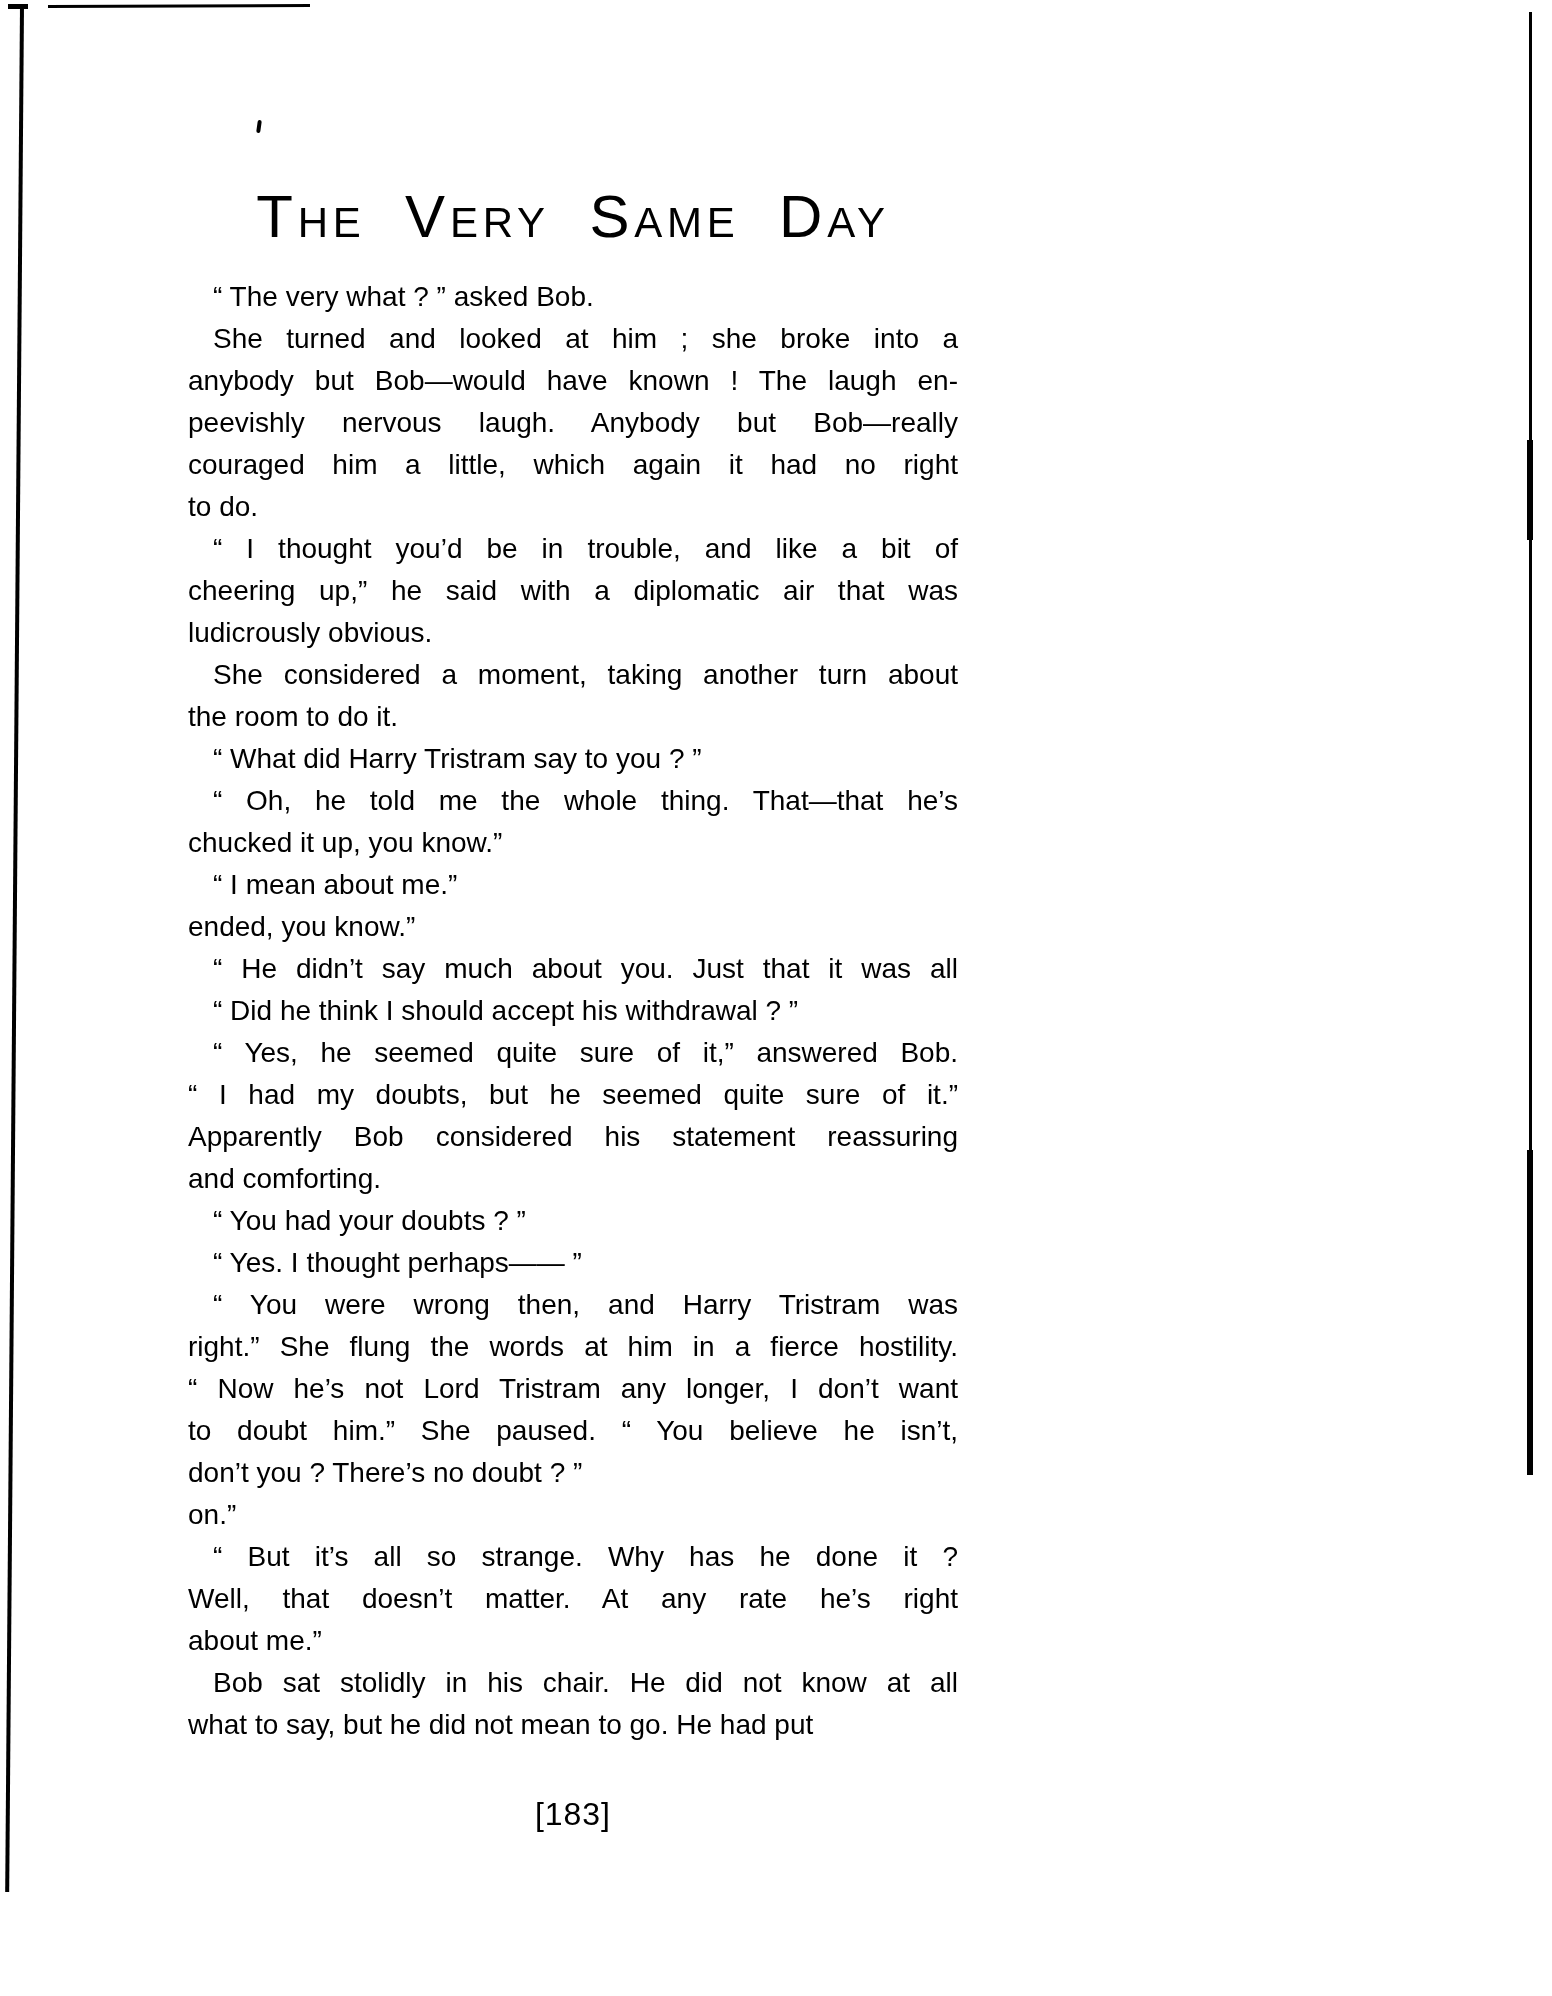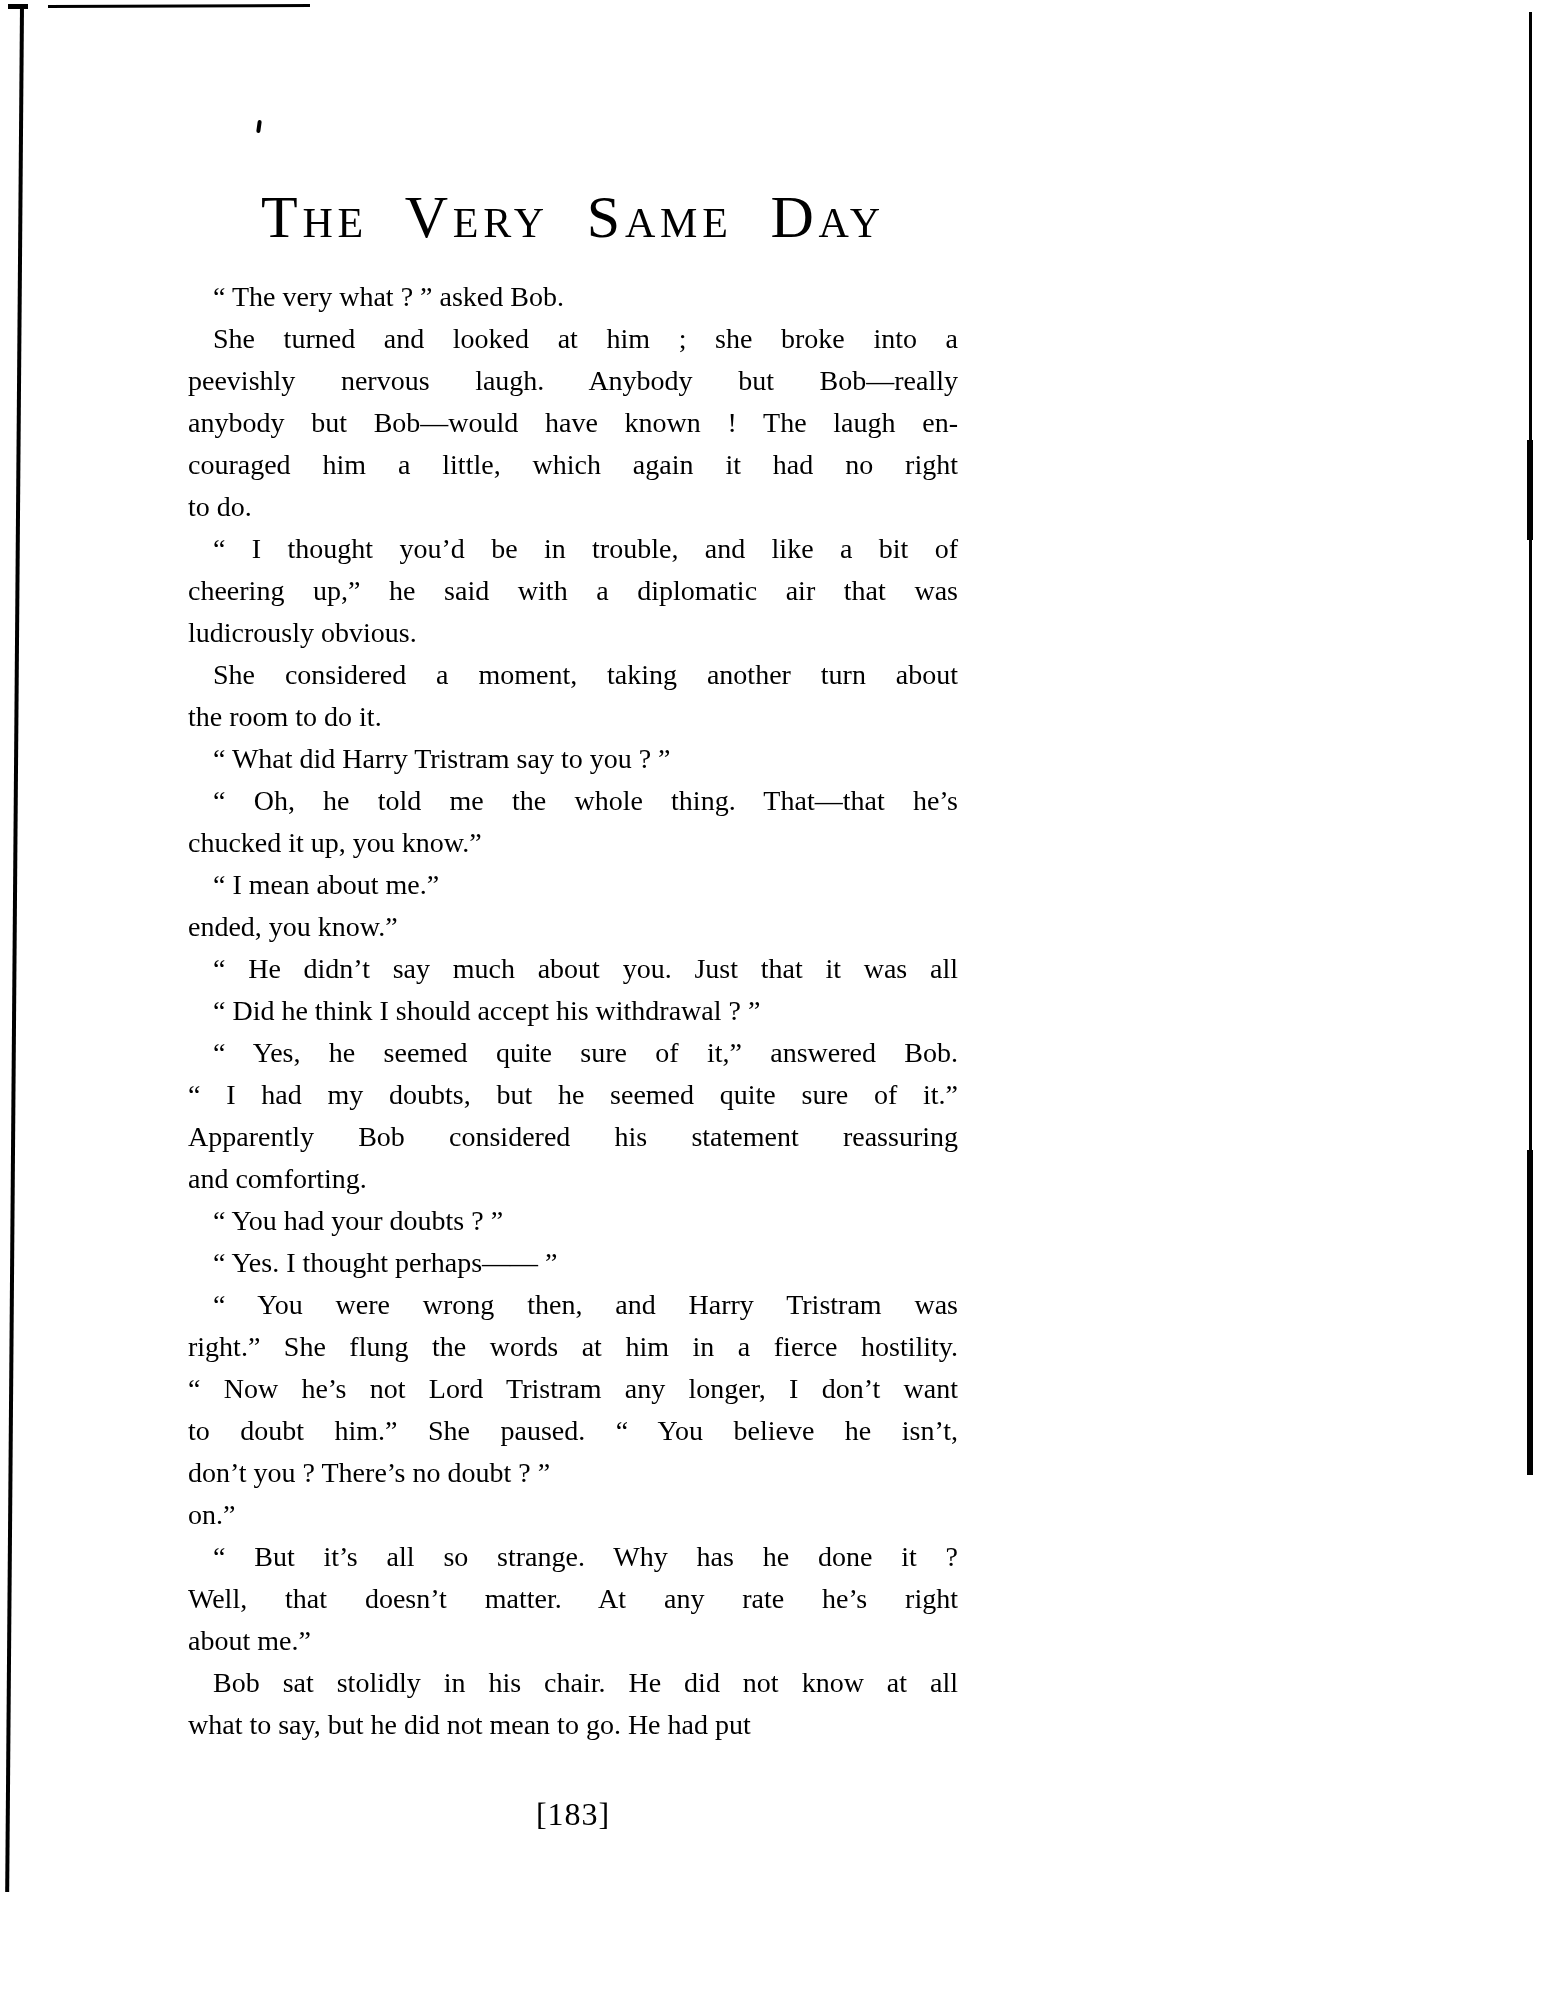--- a/index.html
+++ b/index.html
@@ -6,21 +6,21 @@
     margin: 0;
     padding: 0;
     background: #e8e8e8;
   }
   .page {
     position: relative;
     width: 1552px;
     height: 1996px;
     background: #ffffff;
     overflow: hidden;
-    font-family: Liberation Serif, serif;
+    font-family: Liberation Sans, sans-serif;
     color: #000;
   }
 
   
   .chapter-title {
     position: absolute;
     left: 188px;
     top: 186px;
     width: 770px;
     text-align: center;
@@ -98,22 +98,22 @@
   <div class="art right-line"></div>
   <div class="art right-line-thick-1"></div>
   <div class="art right-line-thick-2"></div>
   <div class="art stray-mark"></div>
 
   <div class="chapter-title">The Very Same Day</div>
 
   <div class="page-body">
       <div class="line indent last">“ The very what ? ” asked Bob.</div>
       <div class="line indent">She turned and looked at him ; she broke into a</div>
+      <div class="line">anybody but Bob—would have known !  The laugh en-</div>
       <div class="line">peevishly nervous laugh.  Anybody but Bob—really</div>
-      <div class="line">anybody but Bob—would have known !  The laugh en-</div>
       <div class="line">couraged him a little, which again it had no right</div>
       <div class="line last">to do.</div>
       <div class="line indent">“ I thought you’d be in trouble, and like a bit of</div>
       <div class="line">cheering up,” he said with a diplomatic air that was</div>
       <div class="line last">ludicrously obvious.</div>
       <div class="line indent">She considered a moment, taking another turn about</div>
       <div class="line last">the room to do it.</div>
       <div class="line indent last">“ What did Harry Tristram say to you ? ”</div>
       <div class="line indent">“ Oh, he told me the whole thing.  That—that he’s</div>
       <div class="line last">chucked it up, you know.”</div>

